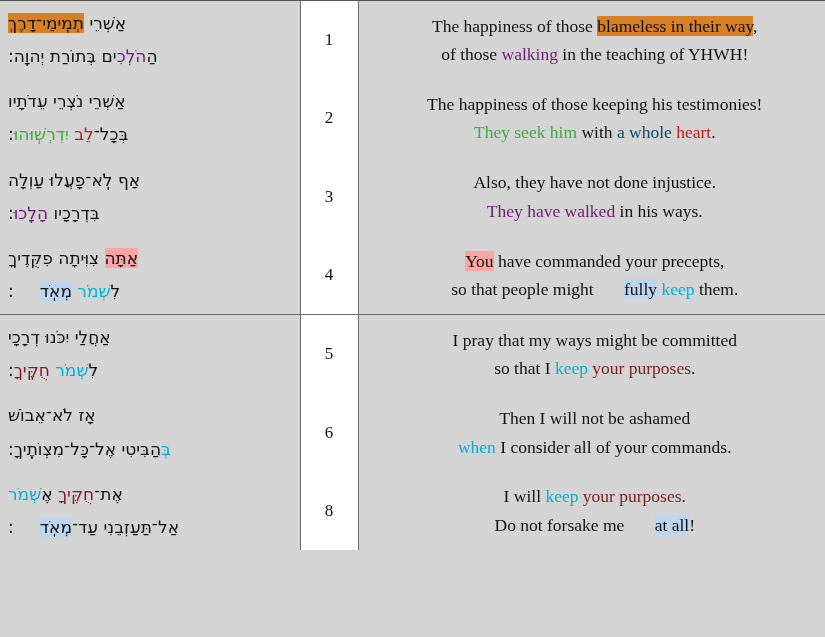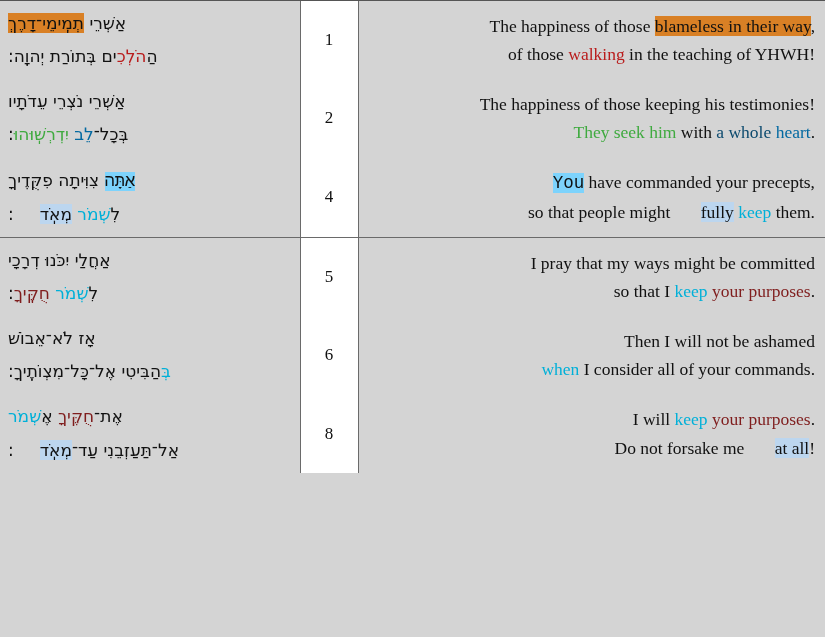--- a/index.html
+++ b/index.html
@@ -43,40 +43,40 @@
   td.num{
     background:#fff;
     text-align:center;
     font-size:17px;
     color:#111;
     border-right:1.4px solid #6a6a6a;
     font-family:"Liberation Serif", serif;
   }
   td.eng{
     background:#d4d4d4;
-    text-align:right;
+    text-align:center;
     padding:6px 10px 6px 16px;
     font-size:17.5px;
     line-height:1.62;
     color:#111;
   }
   tr.thick-sep td{border-bottom:1.4px solid #6a6a6a;}
 
   .heb-line{display:block;white-space:nowrap;}
   .eng-line{display:block;}
 
   
   .hl-orange{background:#d98025;}
-  .hl-purple{background:#7dd3fc;font-family:Liberation Mono, monospace;}
+  .hl-purple{background:#fca5a5;}
   .hl-blue{background:#bcd6ef;margin-left:26px;}
-  .c-purple{color:#b91c1c;}
+  .c-purple{color:#701a75;}
   .c-green{color:#3faa3f;}
   .c-cyan{color:#00b0d8;}
   .c-orange{color:#7f1d1d;}
-  .c-red{color:#0369a1;}
+  .c-red{color:#b91c1c;}
   .c-blue{color:#0c4a6e;}
   
   #page:after{
     content:"";position:absolute;left:0;right:0;bottom:0;height:0;
   }
 </style>
 </head>
 <body>
 
 <div id="page">
@@ -105,20 +105,31 @@
       <span class="heb-line">אַשְׁרֵי נֹצְרֵי עֵדֹתָיו</span>
       <span class="heb-line">בְּכָל־<span class="c-red">לֵב</span> <span class="c-green">יִדְרְשֽׁוּהוּ</span>:</span>
     </td>
     <td class="num">2</td>
     <td class="eng">
       <span class="eng-line">The happiness of those keeping his testimonies!</span>
       <span class="eng-line"><span class="c-green">They seek him</span> with <span class="c-blue">a whole</span> <span class="c-red">heart</span>.</span>
     </td>
   </tr>
 
+  <tr>
+    <td class="heb">
+      <span class="heb-line">אַף לֹֽא־פָעֲלוּ עַוְלָה</span>
+      <span class="heb-line">בִּדְרָכָיו <span class="c-purple">הָלָֽכוּ</span>:</span>
+    </td>
+    <td class="num">3</td>
+    <td class="eng">
+      <span class="eng-line">Also, they have not done injustice.</span>
+      <span class="eng-line"><span class="c-purple">They have walked</span> in his ways.</span>
+    </td>
+  </tr>
 
   <tr class="thick-sep">
     <td class="heb">
       <span class="heb-line"><span class="hl-purple">אַתָּה</span> צִוִּיתָה פִקֻּדֶיךָ</span>
       <span class="heb-line">לִ<span class="c-cyan">שְׁמֹר</span> <span class="hl-blue">מְאֹֽד</span>:</span>
     </td>
     <td class="num">4</td>
     <td class="eng">
       <span class="eng-line"><span class="hl-purple">You</span> have commanded your precepts,</span>
       <span class="eng-line">so that people might <span class="hl-blue">fully</span> <span class="c-cyan">keep</span> them.</span>

